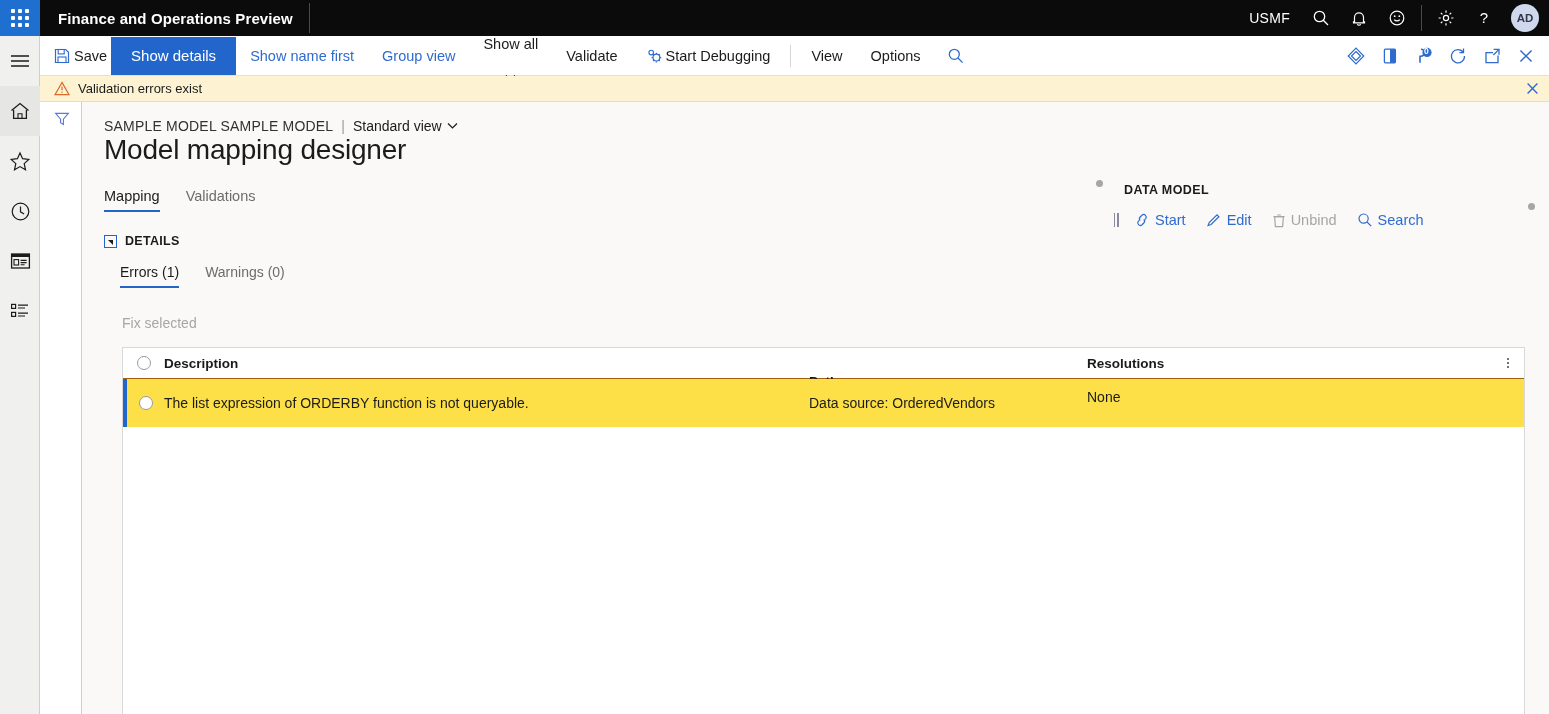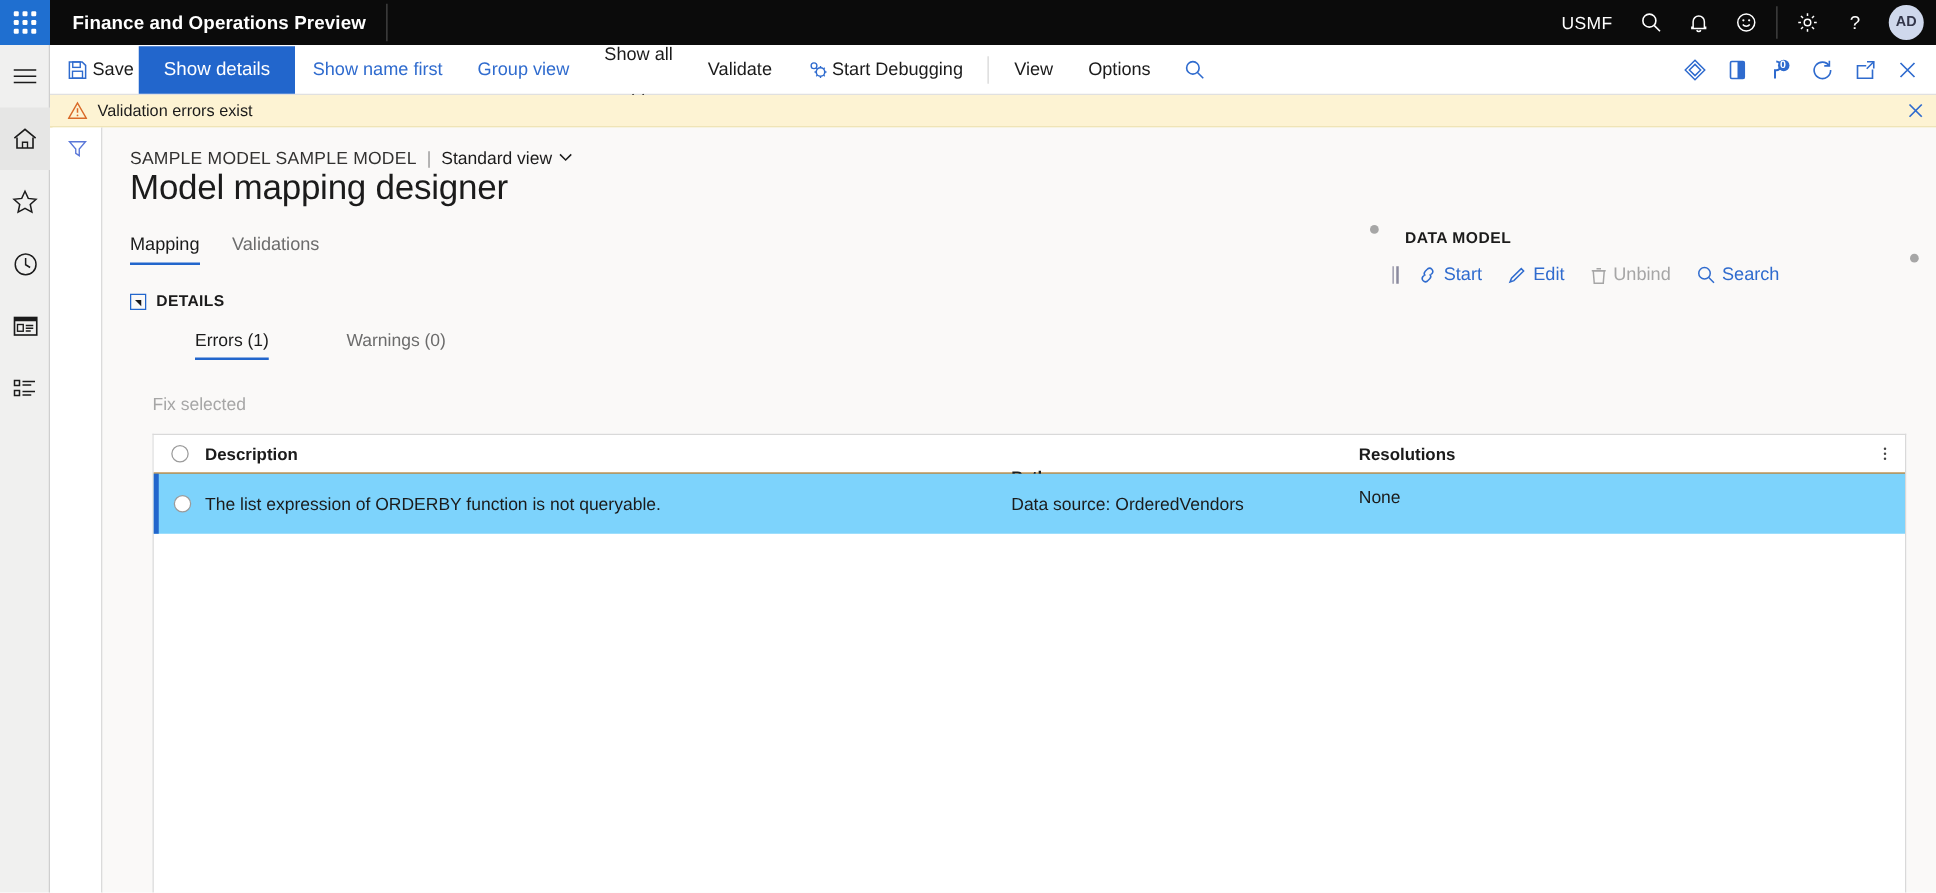--- a/index.html
+++ b/index.html
@@ -137,21 +137,21 @@
     display: flex; align-items: center; justify-content: center;
   }
   .expander .tri {
     width: 0; height: 0; border-left: 5px solid transparent;
     border-top: 5px solid #1b1b1b; border-right: 0;
     transform: translate(-0px, 1px);
   }
   .details-title { font-size: 12.5px; font-weight: bold; color: #1b1b1b; letter-spacing: .3px; }
 
   .subtabs { position: absolute; left: 38px; top: 162px; display: flex; gap: 26px; }
-  .subtab { font-size: 14px; color: #6c6c6c; padding-bottom: 6px; cursor: pointer; margin-left: 36px; }
+  .subtab { font-size: 14px; color: #6c6c6c; padding-bottom: 6px; cursor: pointer; }
   .subtab.active { color: #1b1b1b; border-bottom: 2px solid #2266cc; }
 
   .fix-selected {
     position: absolute; left: 40px; top: 213px;
     font-size: 14px; color: #a6a6a6; cursor: default;
   }
 
   
   .grid {
     position: absolute; left: 40px; top: 245px; width: 1403px; height: 367px;
@@ -172,21 +172,21 @@
   .grid-head .hcell { font-size: 13.5px; font-weight: bold; color: #1b1b1b; }
   .kebab {
     position: absolute; right: 8px; top: 50%; transform: translateY(-50%);
     width: 16px; height: 18px; display: flex; flex-direction: column;
     align-items: center; justify-content: center; gap: 2px; cursor: pointer;
   }
   .kebab i { width: 2px; height: 2px; background: #444; border-radius: 50%; display: block; }
 
   .grid-row {
     height: 48px; display: flex; align-items: center;
-    background: #7dd3fc; border-left: 4px solid #2266cc; position: relative;
+    background: #fde047; border-left: 4px solid #2266cc; position: relative;
   }
   .grid-row .cell-check { width: 37px; }
   .grid-row .gcell { font-size: 14px; color: #1b1b1b; }
   .grid-row .desc { width: 645px; padding-bottom: 1px; }
   .grid-row .path { width: 278px; }
   .grid-row .res { flex: 1; align-self: flex-start; padding-top: 10px; }
 
   
   .dm-panel { position: absolute; left: 1006px; top: 70px; width: 460px; }
   .dm-dot {

